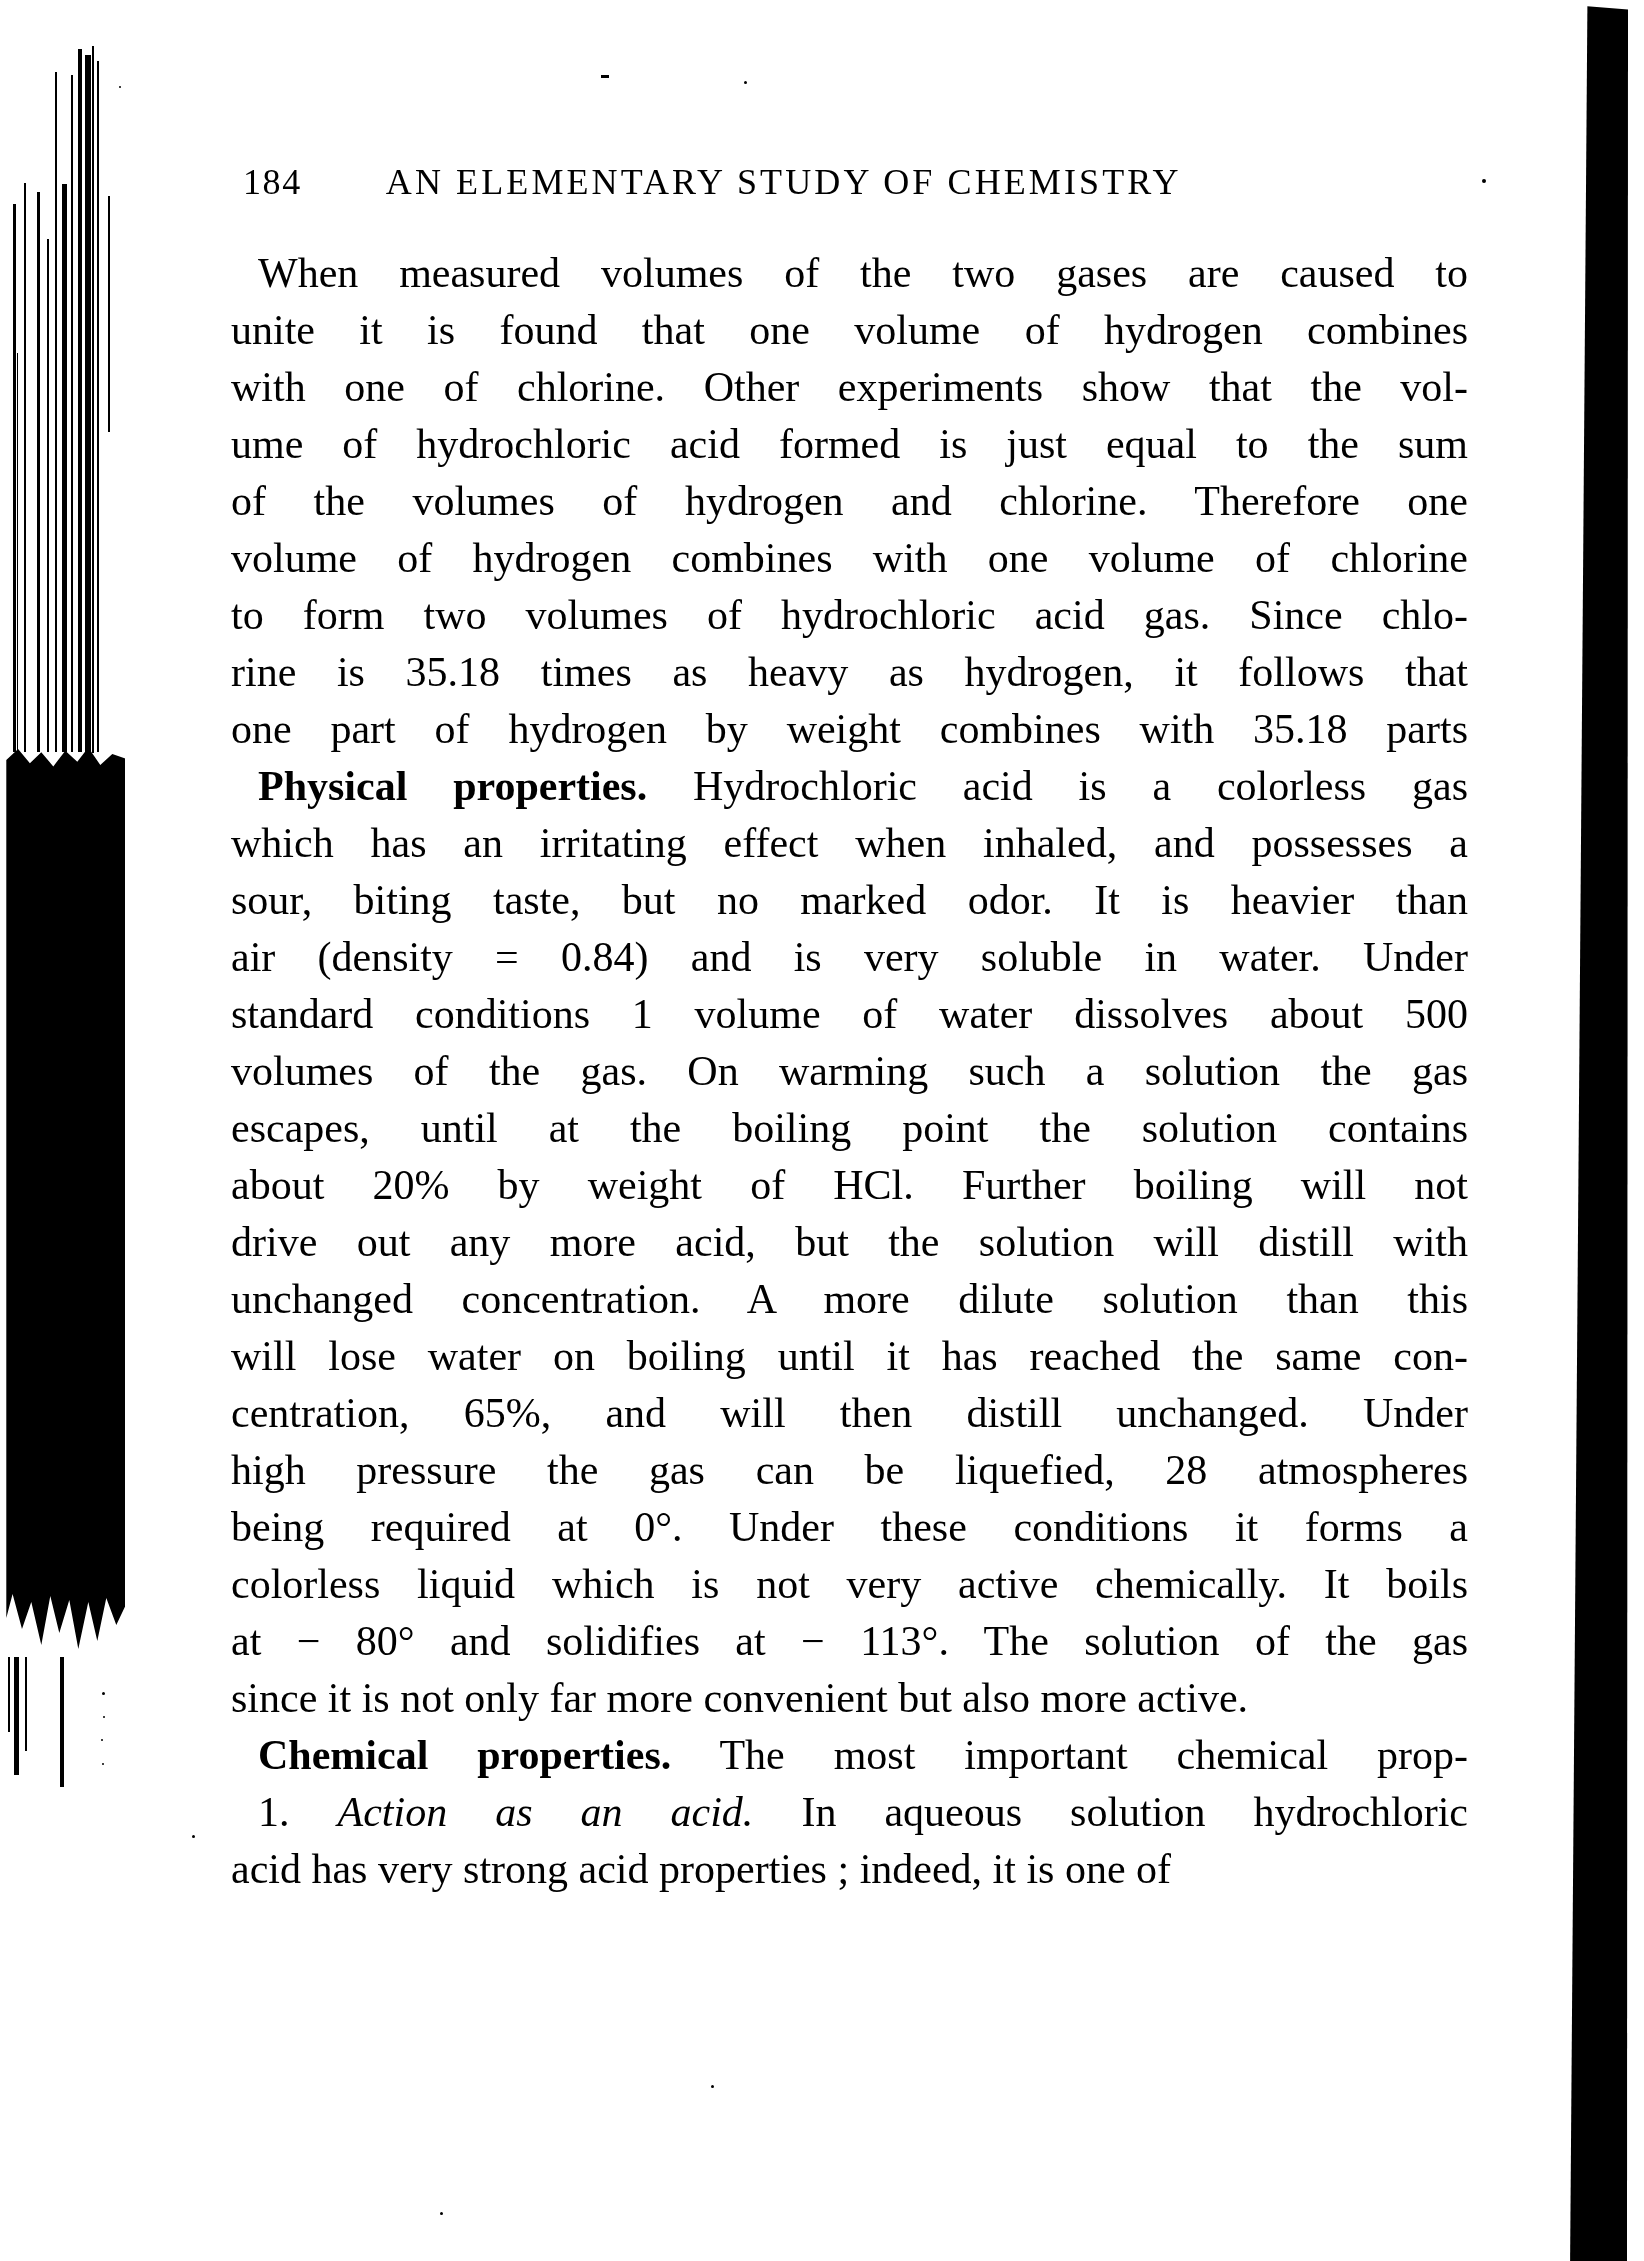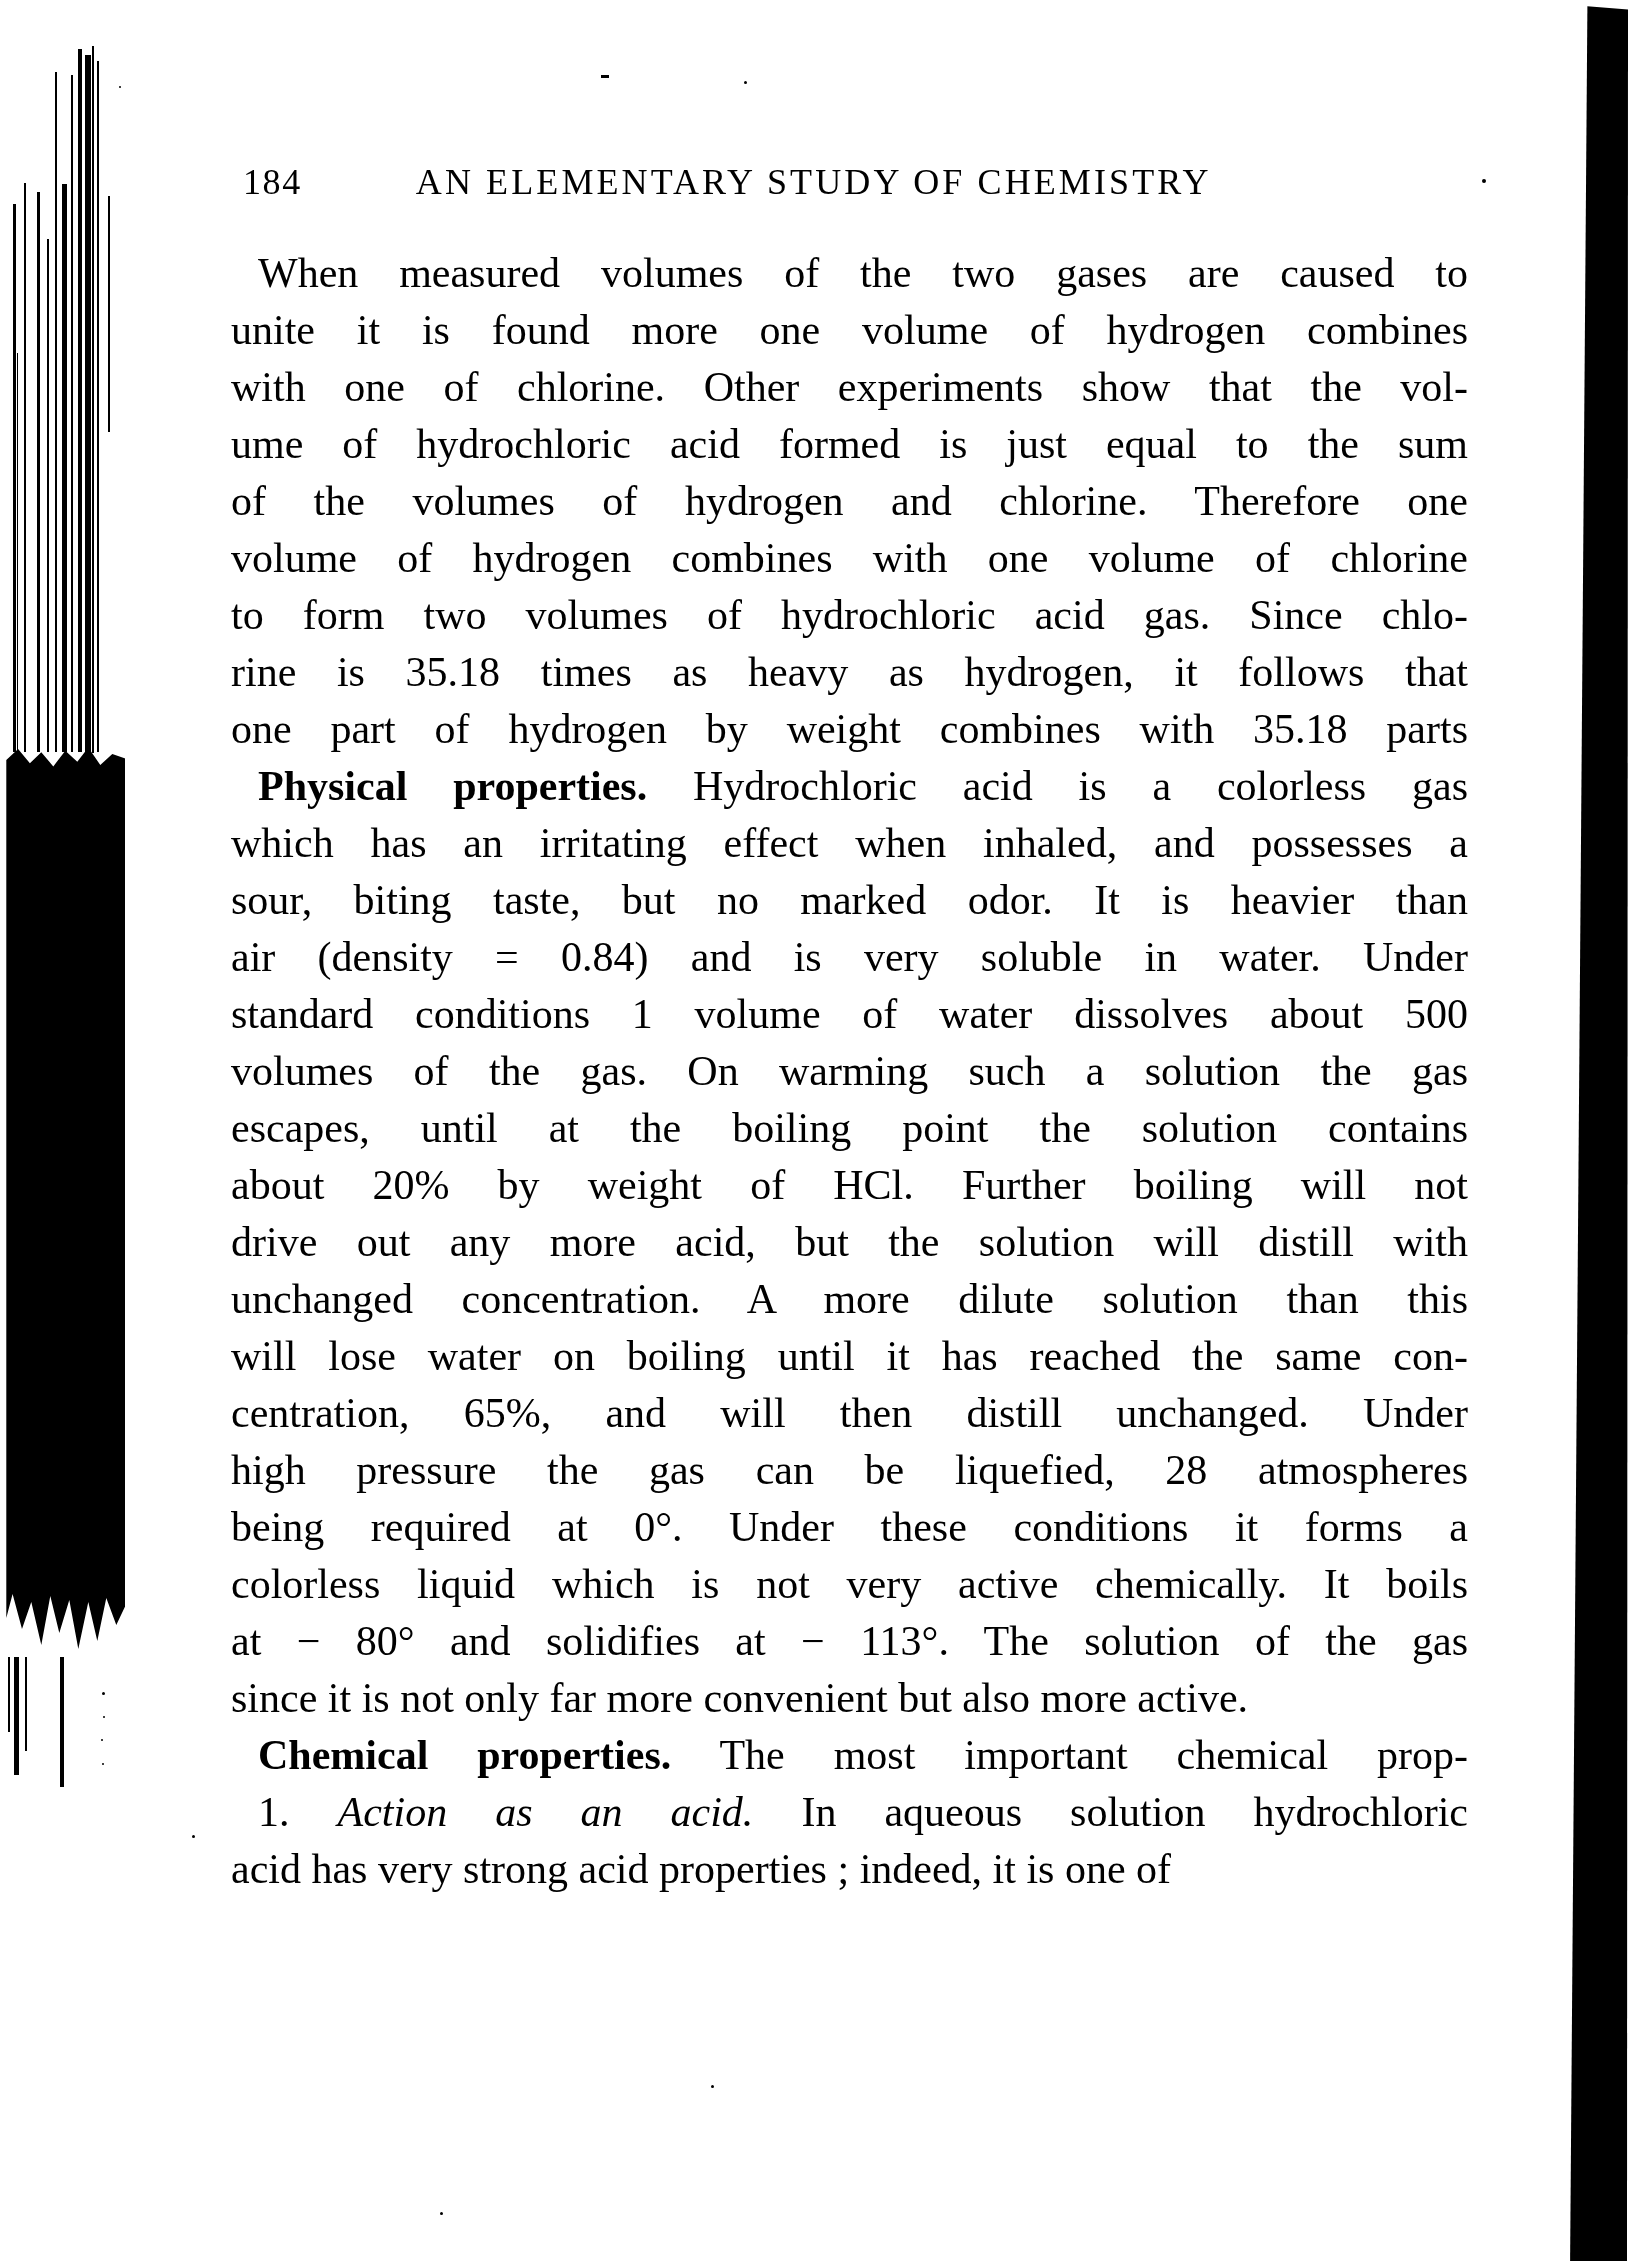--- a/index.html
+++ b/index.html
@@ -16,21 +16,21 @@
   
   .header {
     position: absolute;
     left: 243px; top: 162px; width: 1237px;
     display: flex; align-items: baseline;
     font-size: 36px; line-height: 41px;
     white-space: nowrap;
     gap: 48px;
   }
   .page-number { letter-spacing: 1.6px; }
-  .running-title { margin-left: 66px; letter-spacing: 3.1px; }
+  .running-title { margin-left: 36px; letter-spacing: 3.1px; }
 
   
   .bodytext {
     position: absolute;
     left: 231px; top: 245px; width: 1237px;
     font-size: 42px;
   }
   .paragraph { margin: 0; }
   .line {
     height: 57px; line-height: 57px;
@@ -68,21 +68,21 @@
 <div class="page">
 
   <header class="header">
     <span class="page-number">184</span>
     <span class="running-title">AN ELEMENTARY STUDY OF CHEMISTRY</span>
   </header>
 
   <main class="bodytext" id="text-body">
       <div class="paragraph">
         <div class="line first"><span class="normal">When measured volumes of the two gases are caused to</span></div>
-        <div class="line"><span class="normal">unite it is found more one volume of hydrogen combines</span></div>
+        <div class="line"><span class="normal">unite it is found that one volume of hydrogen combines</span></div>
         <div class="line"><span class="normal">with one of chlorine.  Other experiments show that the vol-</span></div>
         <div class="line"><span class="normal">ume of hydrochloric acid formed is just equal to the sum</span></div>
         <div class="line"><span class="normal">of the volumes of hydrogen and chlorine.  Therefore one</span></div>
         <div class="line"><span class="normal">volume of hydrogen combines with one volume of chlorine</span></div>
         <div class="line"><span class="normal">to form two volumes of hydrochloric acid gas.  Since chlo-</span></div>
         <div class="line"><span class="normal">rine is 35.18 times as heavy as hydrogen, it follows that</span></div>
         <div class="line"><span class="normal">one part of hydrogen by weight combines with 35.18 parts</span></div>
       </div>
       <div class="paragraph">
         <div class="line first"><span class="bold">Physical properties.</span><span class="normal">  Hydrochloric acid is a colorless gas</span></div>

